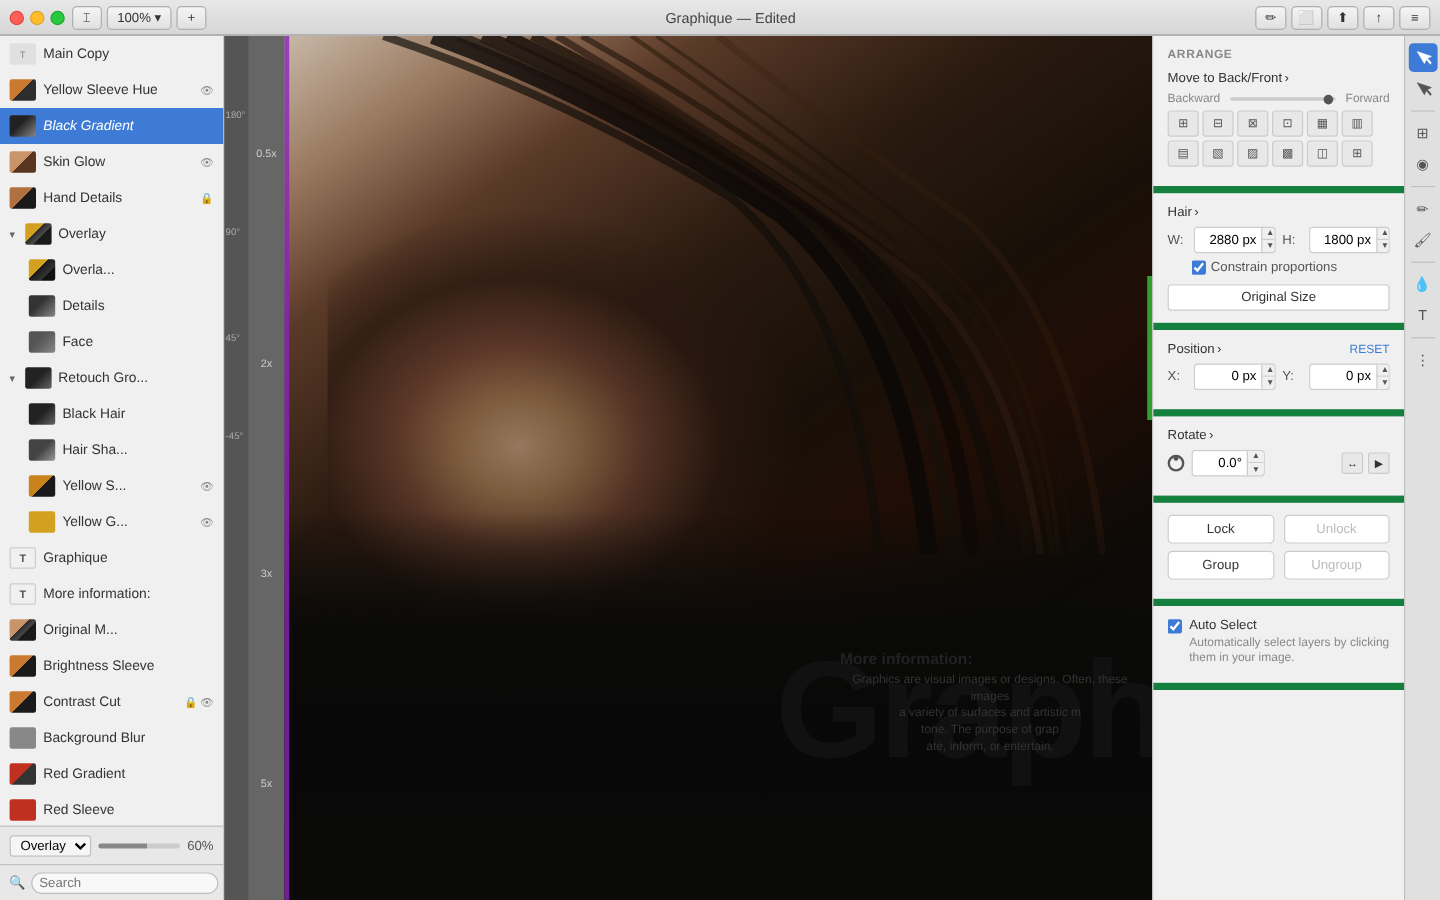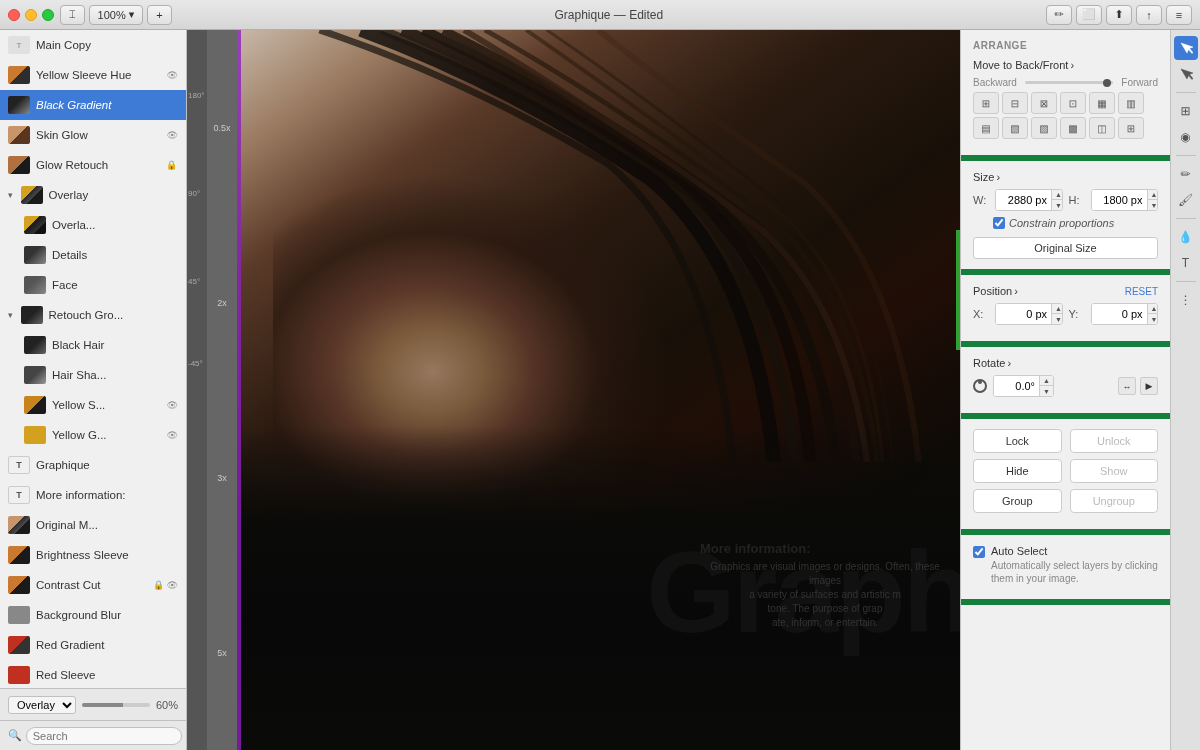--- a/index.html
+++ b/index.html
@@ -86,21 +86,21 @@
     
     .size-row { display: flex; align-items: center; gap: 6px; margin-bottom: 6px; }
     .size-label { font-size: 11px; color: #555; min-width: 16px; }
     .size-input-group { display: flex; align-items: center; background: white; border: 1px solid #ccc; border-radius: 3px; overflow: hidden; }
     .size-input { width: 55px; height: 20px; border: none; outline: none; font-size: 11px; padding: 0 4px; text-align: right; }
     .size-stepper { display: flex; flex-direction: column; }
     .size-step { height: 10px; width: 14px; background: #f0f0f0; border-left: 1px solid #ccc; display: flex; align-items: center; justify-content: center; font-size: 7px; cursor: pointer; color: #555; }
     .size-step:first-child { border-bottom: 0.5px solid #ccc; }
     .constrain-row { display: flex; align-items: center; gap: 4px; margin-bottom: 4px; padding-left: 20px; }
     .constrain-cb { width: 12px; height: 12px; accent-color: #3d7bd6; }
-    .constrain-label { font-size: 11px; color: #555; font-style: italic; }
+    .constrain-label { font-size: 11px; color: #555; }
     .orig-size-btn { width: 100%; height: 22px; background: white; border: 1px solid #ccc; border-radius: 3px; font-size: 11px; cursor: pointer; color: #333; margin-top: 4px; }
 
     
     .rotate-row { display: flex; align-items: center; gap: 6px; margin-bottom: 6px; }
     .rotate-circle { width: 14px; height: 14px; border: 2px solid #555; border-radius: 50%; position: relative; flex-shrink: 0; }
     .rotate-dot { width: 4px; height: 4px; background: #555; border-radius: 50%; position: absolute; top: -1px; left: 3px; }
     .rotate-scale-btns { display: flex; gap: 4px; margin-left: auto; }
     .rot-scale-btn { width: 18px; height: 18px; border: 1px solid #ccc; border-radius: 2px; background: #e8e8e8; display: flex; align-items: center; justify-content: center; cursor: pointer; font-size: 9px; }
 
     
@@ -203,21 +203,21 @@
       <div class="layer-item">
         <div class="layer-thumb thumb-skin"></div>
         <span class="layer-name">Skin Glow</span>
         <div class="layer-icons-right">
           <span class="eye-icon">👁</span>
         </div>
       </div>
 
       <div class="layer-item">
         <div class="layer-thumb thumb-hand"></div>
-        <span class="layer-name">Glow Retouch</span>
+        <span class="layer-name">Hand Details</span>
         <div class="layer-icons-right">
           <span class="lock-icon">🔒</span>
         </div>
       </div>
 
       <div class="layer-item">
         <span class="layer-group-arrow">▾</span>
         <div class="layer-thumb thumb-overlay"></div>
         <span class="layer-name">Overlay</span>
       </div>
@@ -428,21 +428,21 @@
         <div class="align-btn">▨</div>
         <div class="align-btn">▩</div>
         <div class="align-btn">◫</div>
         <div class="align-btn">⊞</div>
       </div>
     </div>
 
     <div class="panel-section">
       <div class="arrange-row">
         <span class="arrange-dropdown">
-          <span>Size</span>
+          <span>Hair</span>
           <span>›</span>
         </span>
       </div>
 
       <div class="size-row">
         <span class="size-label">W:</span>
         <div class="size-input-group">
           <input class="size-input" type="text" value="2880 px" style="">
           <div class="size-stepper">
             <div class="size-step">▲</div>
@@ -518,24 +518,20 @@
           <div class="rot-scale-btn">▶</div>
         </div>
       </div>
     </div>
 
     <div class="panel-section">
       <div class="action-row">
         <button class="action-btn">Lock</button>
         <button class="action-btn disabled">Unlock</button>
       </div>
-      <div class="action-row">
-        <button class="action-btn">Hide</button>
-        <button class="action-btn disabled">Show</button>
-      </div>
       <div class="group-row">
         <button class="action-btn">Group</button>
         <button class="action-btn disabled">Ungroup</button>
       </div>
     </div>
 
     <div class="panel-section">
       <div class="auto-row">
         <input type="checkbox" class="auto-cb" checked="" style="">
         <div class="auto-text-block">

